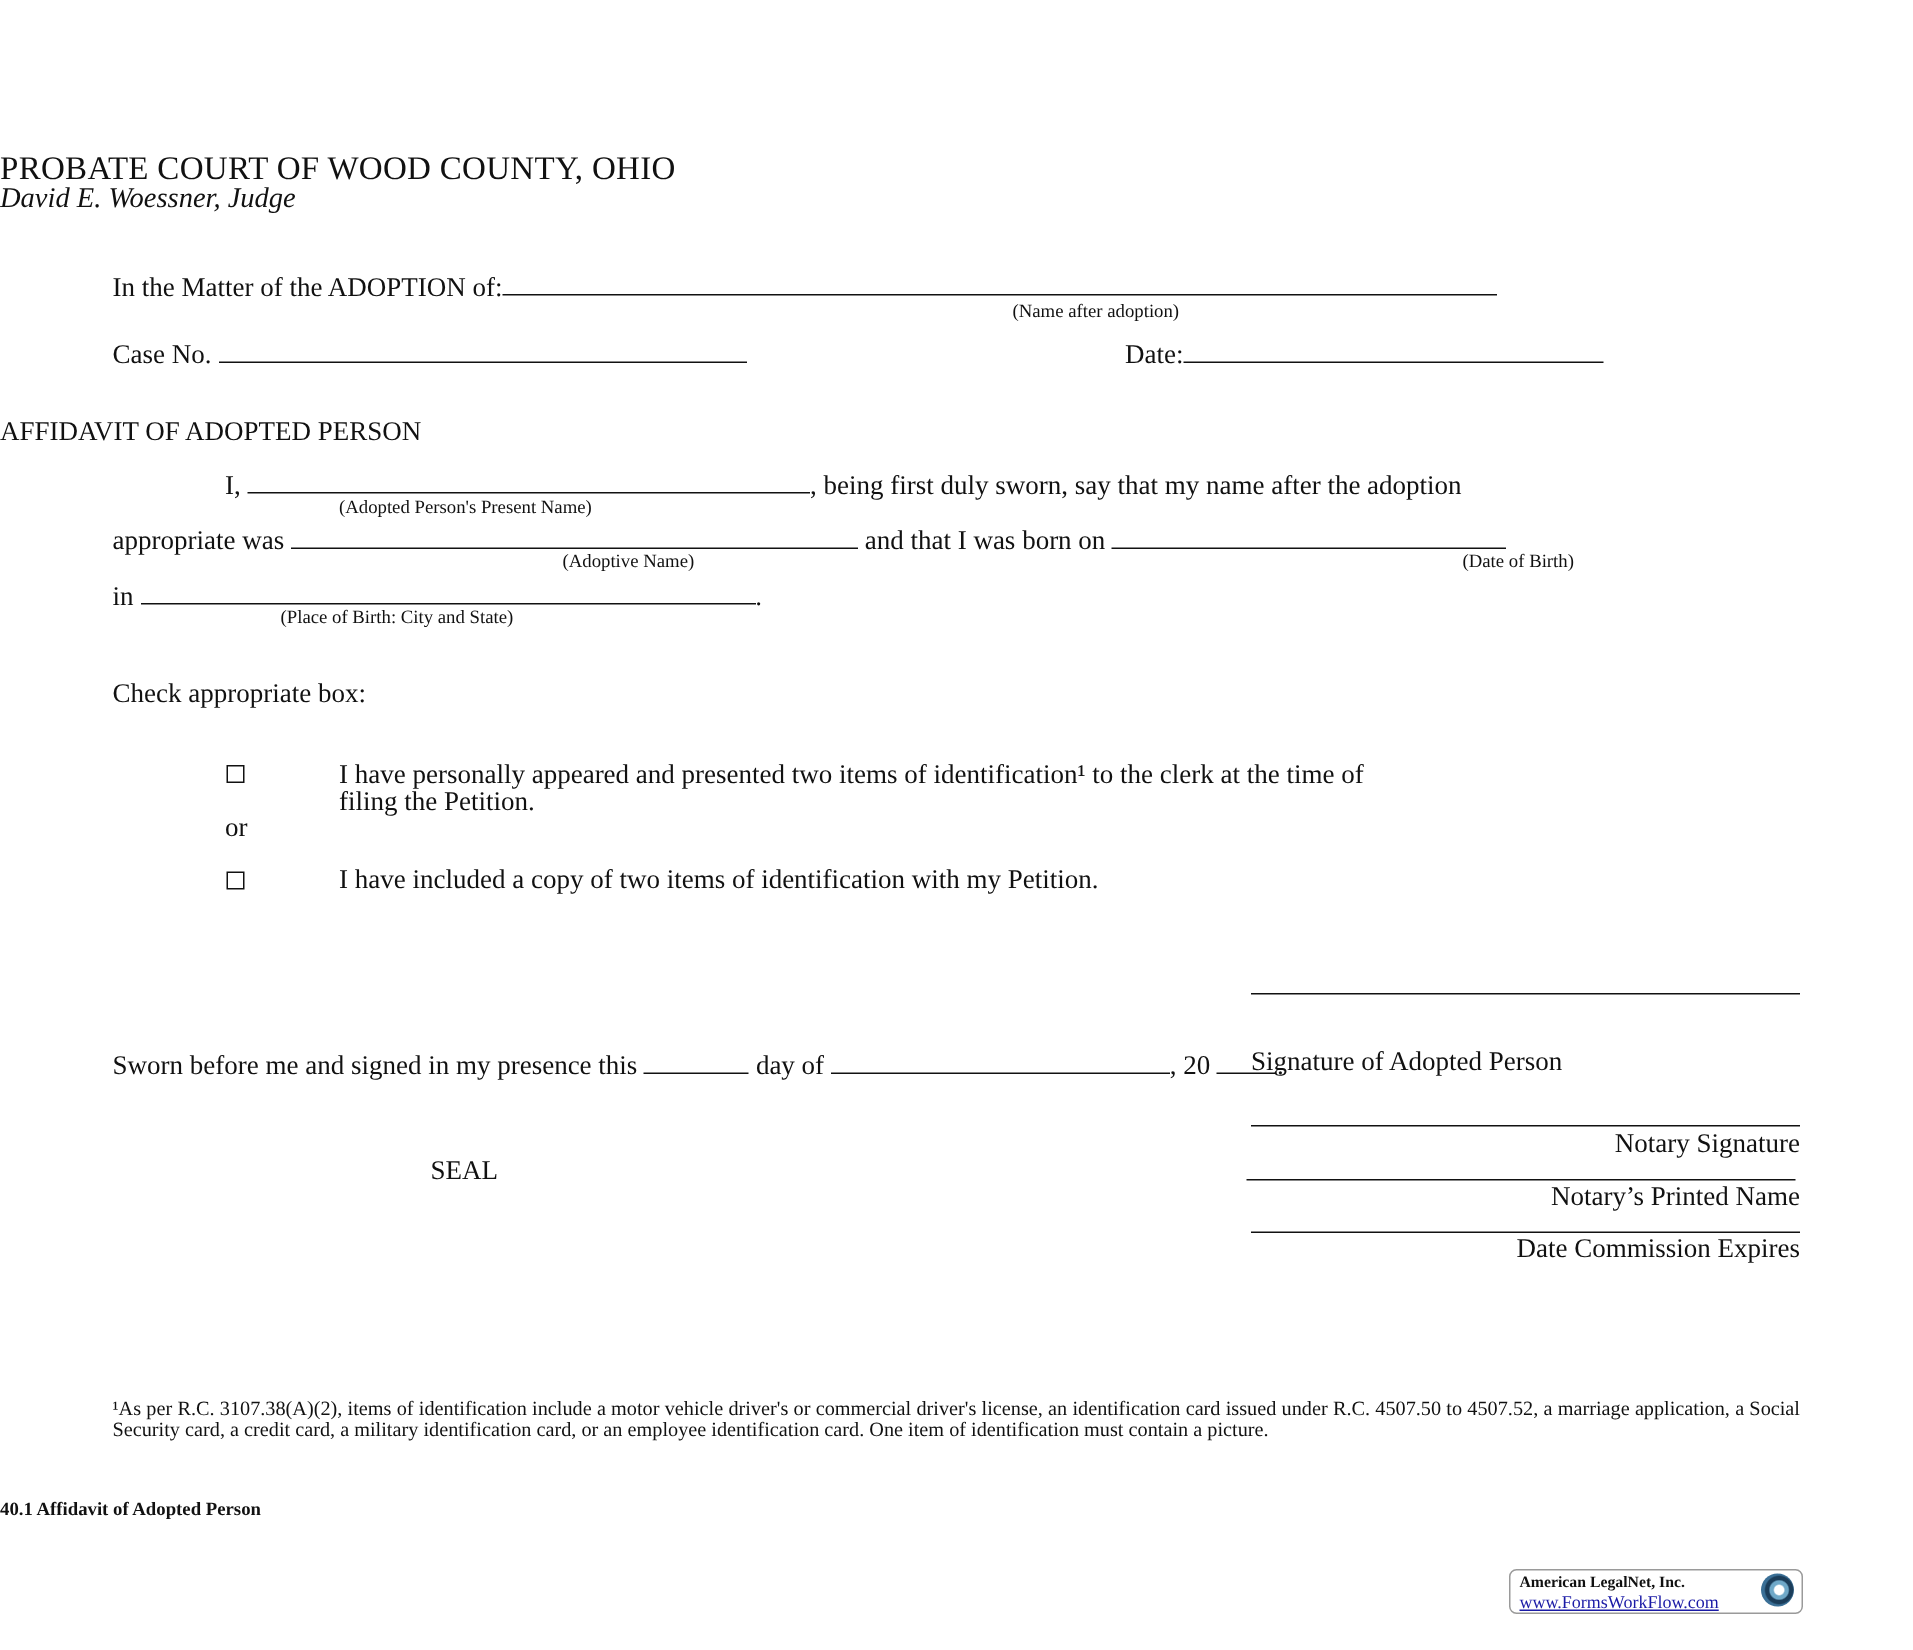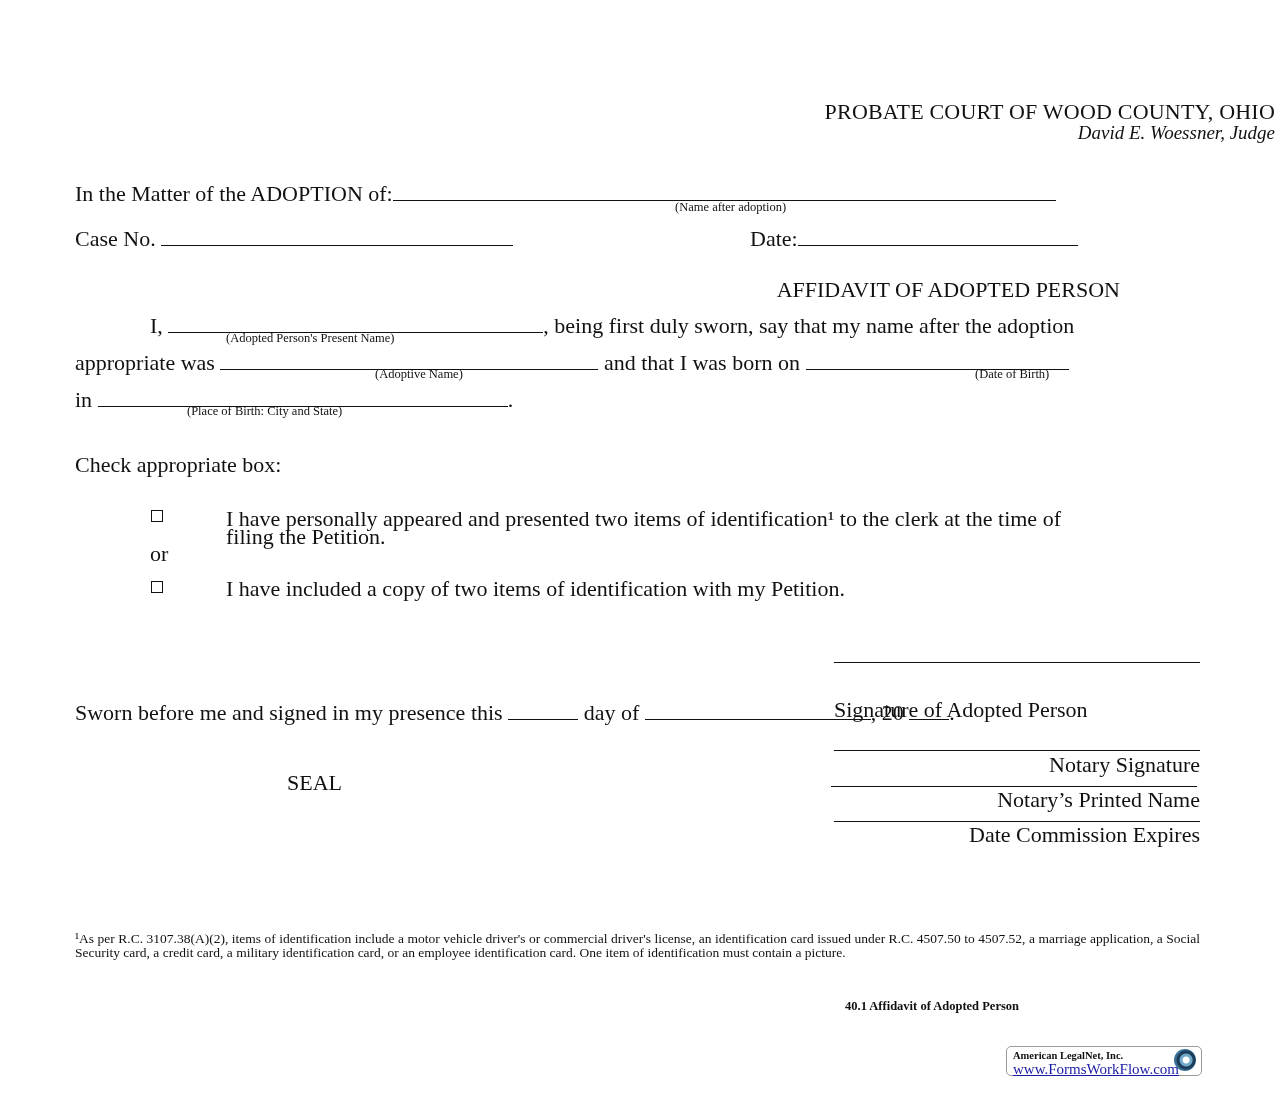--- a/index.html
+++ b/index.html
@@ -1,39 +1,39 @@
 <!DOCTYPE html>
 <html><head>
   <meta charset="utf-8">
   <style>
     html, body { margin: 0; padding: 0; background: #ffffff; }
     body {
       width: 1275px; height: 1100px; position: relative; overflow: hidden;
       font-family: "Liberation Serif", "DejaVu Serif", serif; color: #111;
     }
     .abs { position: absolute; white-space: nowrap; }
-    .t18 { font-size: 22px; }
+    .t18 { font-size: 18px; }
     .small { font-size: 12.5px; }
     .line { display: inline-block; border-bottom: 1px solid #111; height: 14px; vertical-align: baseline; }
     .field { cursor: text; }
-    .center { text-align: right; }
+    .center { text-align: left; }
     .title { font-size: 22px; letter-spacing: 0.2px; }
     .judge { font-size: 19px; font-style: italic; }
     .checkbox {
       display: inline-block; width: 10px; height: 10px; border: 1px solid #111; cursor: pointer;
     }
     .sigline { border-bottom: 1px solid #111; position: absolute; height: 0; }
     .footnote { font-size: 13.5px; line-height: 14px; text-align: justify; text-align-last: left; white-space: normal; }
     .formid { font-size: 12.5px; font-weight: bold; }
     .badge {
       position: absolute; left: 1006px; top: 1046px; width: 194px; height: 28px;
       border: 1px solid #9a9a9a; border-radius: 5px; background: #fff;
     }
     .badge-name { position: absolute; left: 6px; top: 3px; font-size: 10.5px; font-weight: bold; font-family: "Liberation Serif", serif; }
-    .badge-url { position: absolute; left: 6px; top: 14px; font-size: 15px; color: #1a1aa6; text-decoration: underline; font-family: "Liberation Serif", serif; }
+    .badge-url { position: absolute; left: 6px; top: 14px; font-size: 12px; color: #1a1aa6; text-decoration: underline; font-family: "Liberation Serif", serif; }
     .badge-logo {
       position: absolute; right: 5px; top: 2px; width: 22px; height: 22px; border-radius: 50%;
       background: radial-gradient(circle at 55% 50%, #ffffff 0 3px, #6fa8c8 4px 6px, #1b3d5a 7px 9px, #3a6f96 10px 11px);
     }
   </style>
 </head>
 <body>
 
 <div class="abs title center" style="left:0; width:1275px; top:99px;">PROBATE COURT OF WOOD COUNTY, OHIO</div>
 <div class="abs judge center" style="left:0; width:1275px; top:122px;">David E. Woessner, Judge</div>

